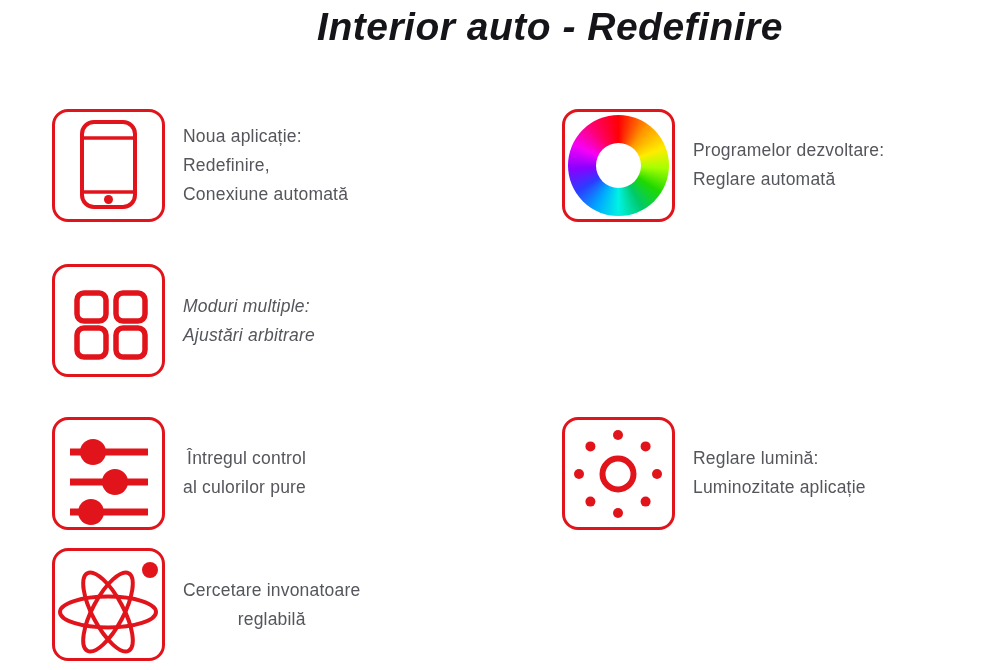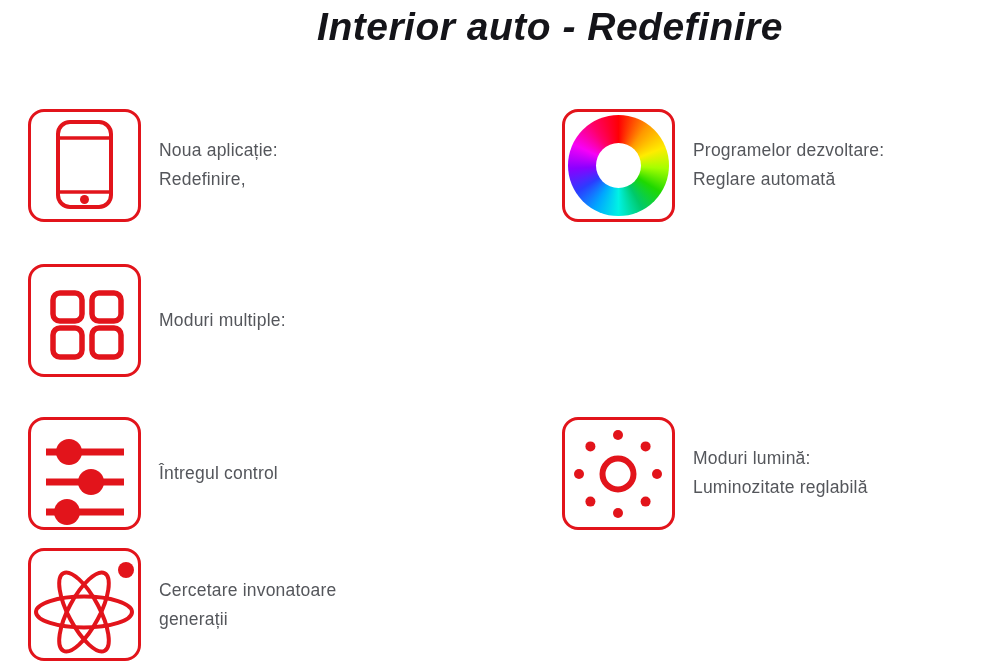--- a/index.html
+++ b/index.html
@@ -27,28 +27,28 @@
     color: var(--title);
   }
 
   .features {
     display: grid;
     grid-template-columns: 550px 550px;
     grid-template-rows: 156px 155px 150px auto;
     margin-top: 37px;
   }
   .feature { display: flex; align-items: center; gap: 18px; }
-  .pl-left  { padding-left: 28px; }
+  .pl-left  { padding-left: 52px; }
   .pl-right { padding-left: 12px; }
   .r1c1 { grid-row: 1; grid-column: 1; }
   .r1c2 { grid-row: 1; grid-column: 2; }
-  .r2c1 { grid-row: 2; grid-column: 1; }
+  .r2c1 { grid-row: 2; grid-column: 1; font-style: italic; }
   .r3c1 { grid-row: 3; grid-column: 1; text-align: right; }
   .r3c2 { grid-row: 3; grid-column: 2; }
-  .r4c1 { grid-row: 4; grid-column: 1; }
+  .r4c1 { grid-row: 4; grid-column: 1; text-align: center; }
 
   .icon-box {
     flex: none;
     width: 113px; height: 113px;
     border: 3px solid var(--red);
     border-radius: 16px;
     display: flex; align-items: center; justify-content: center;
     color: var(--red);
     background: #fff;
   }
@@ -96,20 +96,21 @@
         <svg class="icon-svg" width="107" height="107" viewBox="0 0 107 107" aria-hidden="true">
           <rect x="27" y="10" width="53" height="85" rx="12" fill="none" stroke="currentColor" stroke-width="4"></rect>
           <line x1="29" y1="26" x2="78" y2="26" stroke="currentColor" stroke-width="3.5"></line>
           <line x1="29" y1="80" x2="78" y2="80" stroke="currentColor" stroke-width="3.5"></line>
           <circle cx="53.5" cy="87.5" r="4.5" fill="currentColor"></circle>
         </svg>
       </div>
       <div class="txt">
         <span>Noua aplicație:</span>
         <span>Redefinire,</span>
+        <span>Conexiune automată</span>
       </div>
     </div>
 
     <div class="feature r1c2 pl-right">
       <div class="icon-box">
         <div class="wheel"></div>
       </div>
       <div class="txt">
         <span>Programelor dezvoltare:</span>
         <span>Reglare automată</span>
@@ -120,68 +121,70 @@
       <div class="icon-box">
         <svg class="icon-svg" width="107" height="107" viewBox="0 0 107 107" aria-hidden="true">
           <rect x="22" y="26" width="29" height="28" rx="7" fill="none" stroke="currentColor" stroke-width="5.5"></rect>
           <rect x="61" y="26" width="29" height="28" rx="7" fill="none" stroke="currentColor" stroke-width="5.5"></rect>
           <rect x="22" y="61" width="29" height="29" rx="7" fill="none" stroke="currentColor" stroke-width="5.5"></rect>
           <rect x="61" y="61" width="29" height="29" rx="7" fill="none" stroke="currentColor" stroke-width="5.5"></rect>
         </svg>
       </div>
       <div class="txt">
         <span>Moduri multiple:</span>
+        <span>Ajustări arbitrare</span>
       </div>
     </div>
 
     <div class="feature r3c1 pl-left">
       <div class="icon-box">
         <svg class="icon-svg" width="107" height="107" viewBox="0 0 107 107" aria-hidden="true">
           <line x1="15" y1="32" x2="93" y2="32" stroke="currentColor" stroke-width="7"></line>
           <line x1="15" y1="62" x2="93" y2="62" stroke="currentColor" stroke-width="7"></line>
           <line x1="15" y1="92" x2="93" y2="92" stroke="currentColor" stroke-width="7"></line>
           <circle cx="38" cy="32" r="13" fill="currentColor"></circle>
           <circle cx="60" cy="62" r="13" fill="currentColor"></circle>
           <circle cx="36" cy="92" r="13" fill="currentColor"></circle>
         </svg>
       </div>
       <div class="txt">
         <span>Întregul control</span>
+        <span>al culorilor pure</span>
       </div>
     </div>
 
     <div class="feature r3c2 pl-right">
       <div class="icon-box">
         <svg class="icon-svg" width="107" height="107" viewBox="0 0 107 107" aria-hidden="true">
           <circle cx="53" cy="54" r="15.5" fill="none" stroke="currentColor" stroke-width="6"></circle>
           <circle cx="53" cy="15" r="5" fill="currentColor"></circle>
           <circle cx="80.6" cy="26.4" r="5" fill="currentColor"></circle>
           <circle cx="92" cy="54" r="5" fill="currentColor"></circle>
           <circle cx="80.6" cy="81.6" r="5" fill="currentColor"></circle>
           <circle cx="53" cy="93" r="5" fill="currentColor"></circle>
           <circle cx="25.4" cy="81.6" r="5" fill="currentColor"></circle>
           <circle cx="14" cy="54" r="5" fill="currentColor"></circle>
           <circle cx="25.4" cy="26.4" r="5" fill="currentColor"></circle>
         </svg>
       </div>
       <div class="txt">
-        <span>Moduri lumină:</span>
-        <span>Luminozitate reglabilă</span>
+        <span>Reglare lumină:</span>
+        <span>Luminozitate aplicație</span>
       </div>
     </div>
 
     <div class="feature r4c1 pl-left">
       <div class="icon-box">
         <svg class="icon-svg" width="107" height="107" viewBox="0 0 107 107" aria-hidden="true">
           <ellipse cx="53" cy="61" rx="48" ry="15.5" fill="none" stroke="currentColor" stroke-width="4"></ellipse>
           <ellipse cx="53" cy="61" rx="44" ry="15.5" fill="none" stroke="currentColor" stroke-width="4" transform="rotate(62 53 61)"></ellipse>
           <ellipse cx="53" cy="61" rx="44" ry="15.5" fill="none" stroke="currentColor" stroke-width="4" transform="rotate(-62 53 61)"></ellipse>
           <circle cx="95" cy="19" r="8" fill="currentColor"></circle>
         </svg>
       </div>
       <div class="txt">
         <span>Cercetare invonatoare</span>
-        <span>generații</span>
+        <span>reglabilă</span>
       </div>
     </div>
 
   </div>
 </div>
 
 </body></html>

